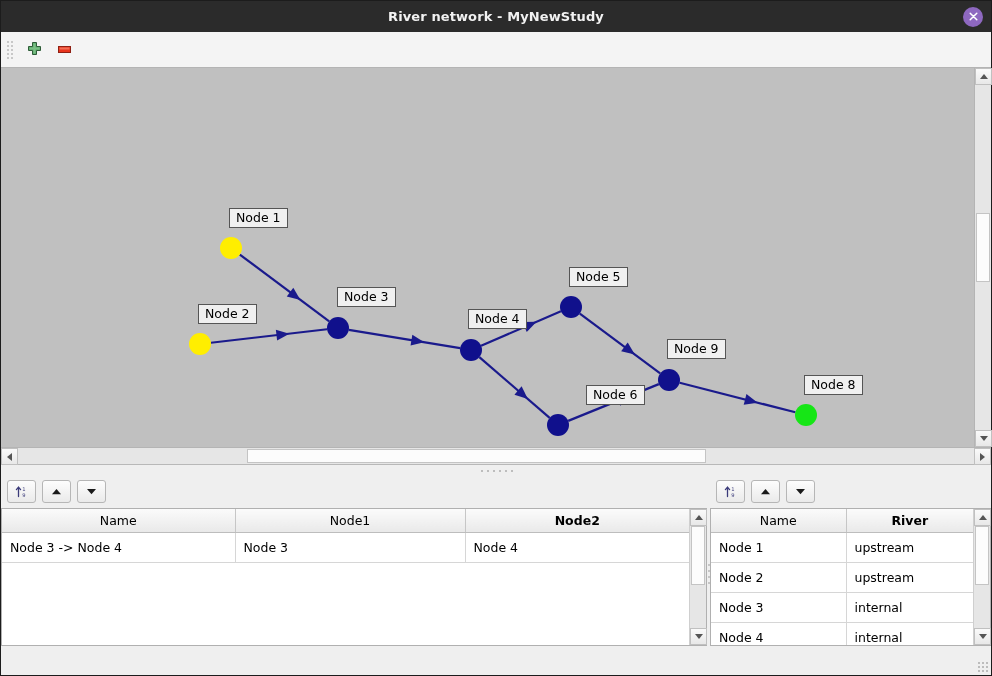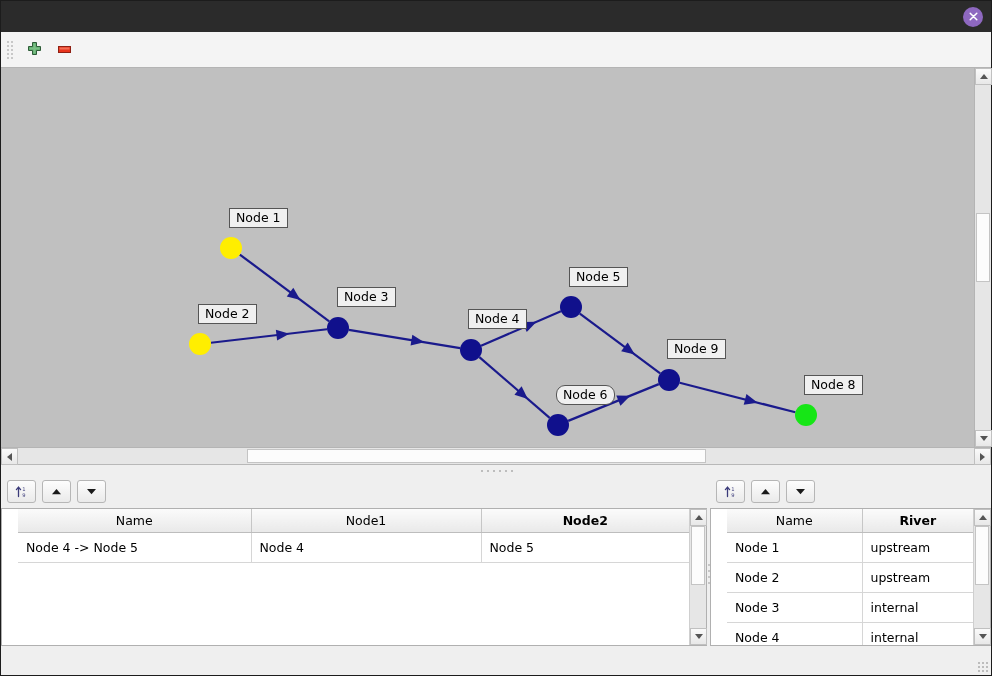--- a/index.html
+++ b/index.html
@@ -168,21 +168,20 @@
     cursor: pointer;
     padding: 0;
   }
   .table-outer {
     flex: 1 1 auto;
     display: flex; flex-direction: row;
     min-height: 0;
     border: 1px solid #b0b0b0;
     background: #fff;
     margin: 0 0 0 0;
-    padding-left: 16px;
   }
   .table-scrollarea { flex: 1 1 auto; min-width: 0; overflow: hidden; background: #fff; }
   table.grid { width: 100%; border-collapse: collapse; table-layout: fixed; }
   table.grid th {
     background: linear-gradient(#fbfbfb, #e9e9e9);
     border-right: 1px solid #c6c6c6;
     border-bottom: 1px solid #bdbdbd;
     font-size: 12.5px;
     font-weight: normal;
     color: #000;
@@ -216,20 +215,21 @@
     background-image: radial-gradient(#c6c6c6 1px, transparent 1px);
     background-size: 4px 6px;
   }
 </style>
 </head>
 <body>
 
 <div class="window">
 
   <div class="titlebar">
+    <span class="titlebar-text">River network - MyNewStudy</span>
     <div class="close-btn">
       <svg width="11" height="11" viewBox="0 0 11 11">
         <path d="M2.2 2.2 L8.8 8.8 M8.8 2.2 L2.2 8.8" stroke="#ffffff" stroke-width="1.5" stroke-linecap="round"></path>
       </svg>
     </div>
   </div>
 
   <div class="toolbar">
     <div class="tb-grip"></div>
     <button class="tb-btn">
@@ -274,21 +274,21 @@
             <circle cx="557" cy="357" r="11" fill="#10108c"></circle>
             <circle cx="668" cy="312" r="11" fill="#10108c"></circle>
             <circle cx="805" cy="347" r="11" fill="#16e616"></circle>
           </svg>
         <div id="labels-layer">
             <div class="node-label" style="left: 228px; top: 140px;">Node 1</div>
             <div class="node-label" style="left: 197px; top: 236px;">Node 2</div>
             <div class="node-label" style="left: 336px; top: 219px;">Node 3</div>
             <div class="node-label" style="left: 467px; top: 241px;">Node 4</div>
             <div class="node-label" style="left: 568px; top: 199px;">Node 5</div>
-            <div class="node-label" style="left: 555px; top: 317px; border-radius: 9px;">Node 6</div>
+            <div class="node-label" style="left: 585px; top: 317px;">Node 6</div>
             <div class="node-label" style="left: 666px; top: 271px;">Node 9</div>
             <div class="node-label" style="left: 803px; top: 307px;">Node 8</div>
           </div>
       </div>
       <div class="vscroll">
         <div class="sb-arrow">
             <div class="tri tri-up"></div>
           </div>
         <div class="sb-track" id="vtrack">
           <div class="sb-thumb-v" id="vthumb" style="top: 37%; height: 20%;"></div>
@@ -347,23 +347,23 @@
               </colgroup>
             <thead>
                 <tr id="branch-head">
                   <th>Name</th>
                   <th>Node1</th>
                   <th>Node2</th>
                 </tr>
               </thead>
             <tbody id="branch-body">
                 <tr>
-                  <td>Node 4 -&gt; Node 5</td>
+                  <td>Node 3 -&gt; Node 4</td>
+                  <td>Node 3</td>
                   <td>Node 4</td>
-                  <td>Node 5</td>
                 </tr>
               </tbody>
           </table>
         </div>
         <div class="vscroll" style="border-left:1px solid #cfcfcf">
           <div class="sb-arrow">
               <div class="tri tri-up"></div>
             </div>
           <div class="sb-track">
             <div class="sb-thumb-v" style="top:0;height:58%"></div>

